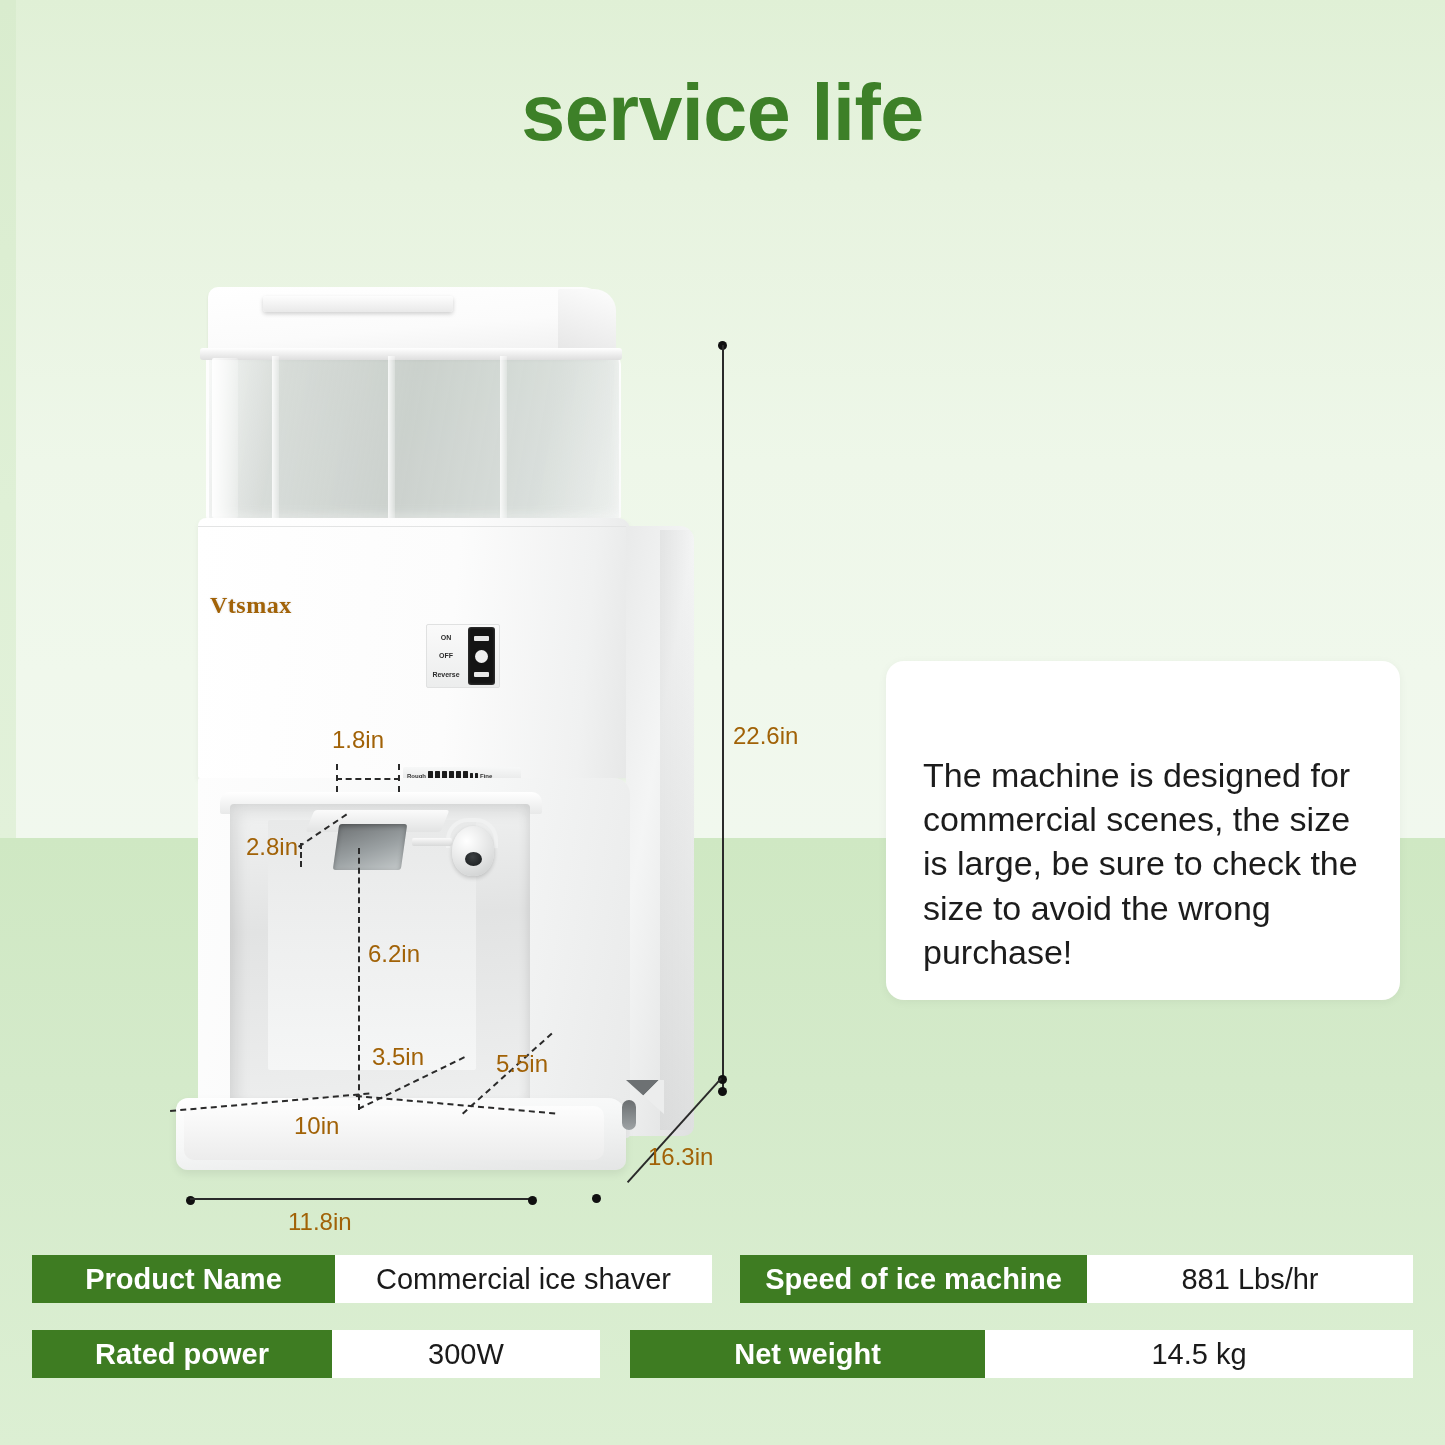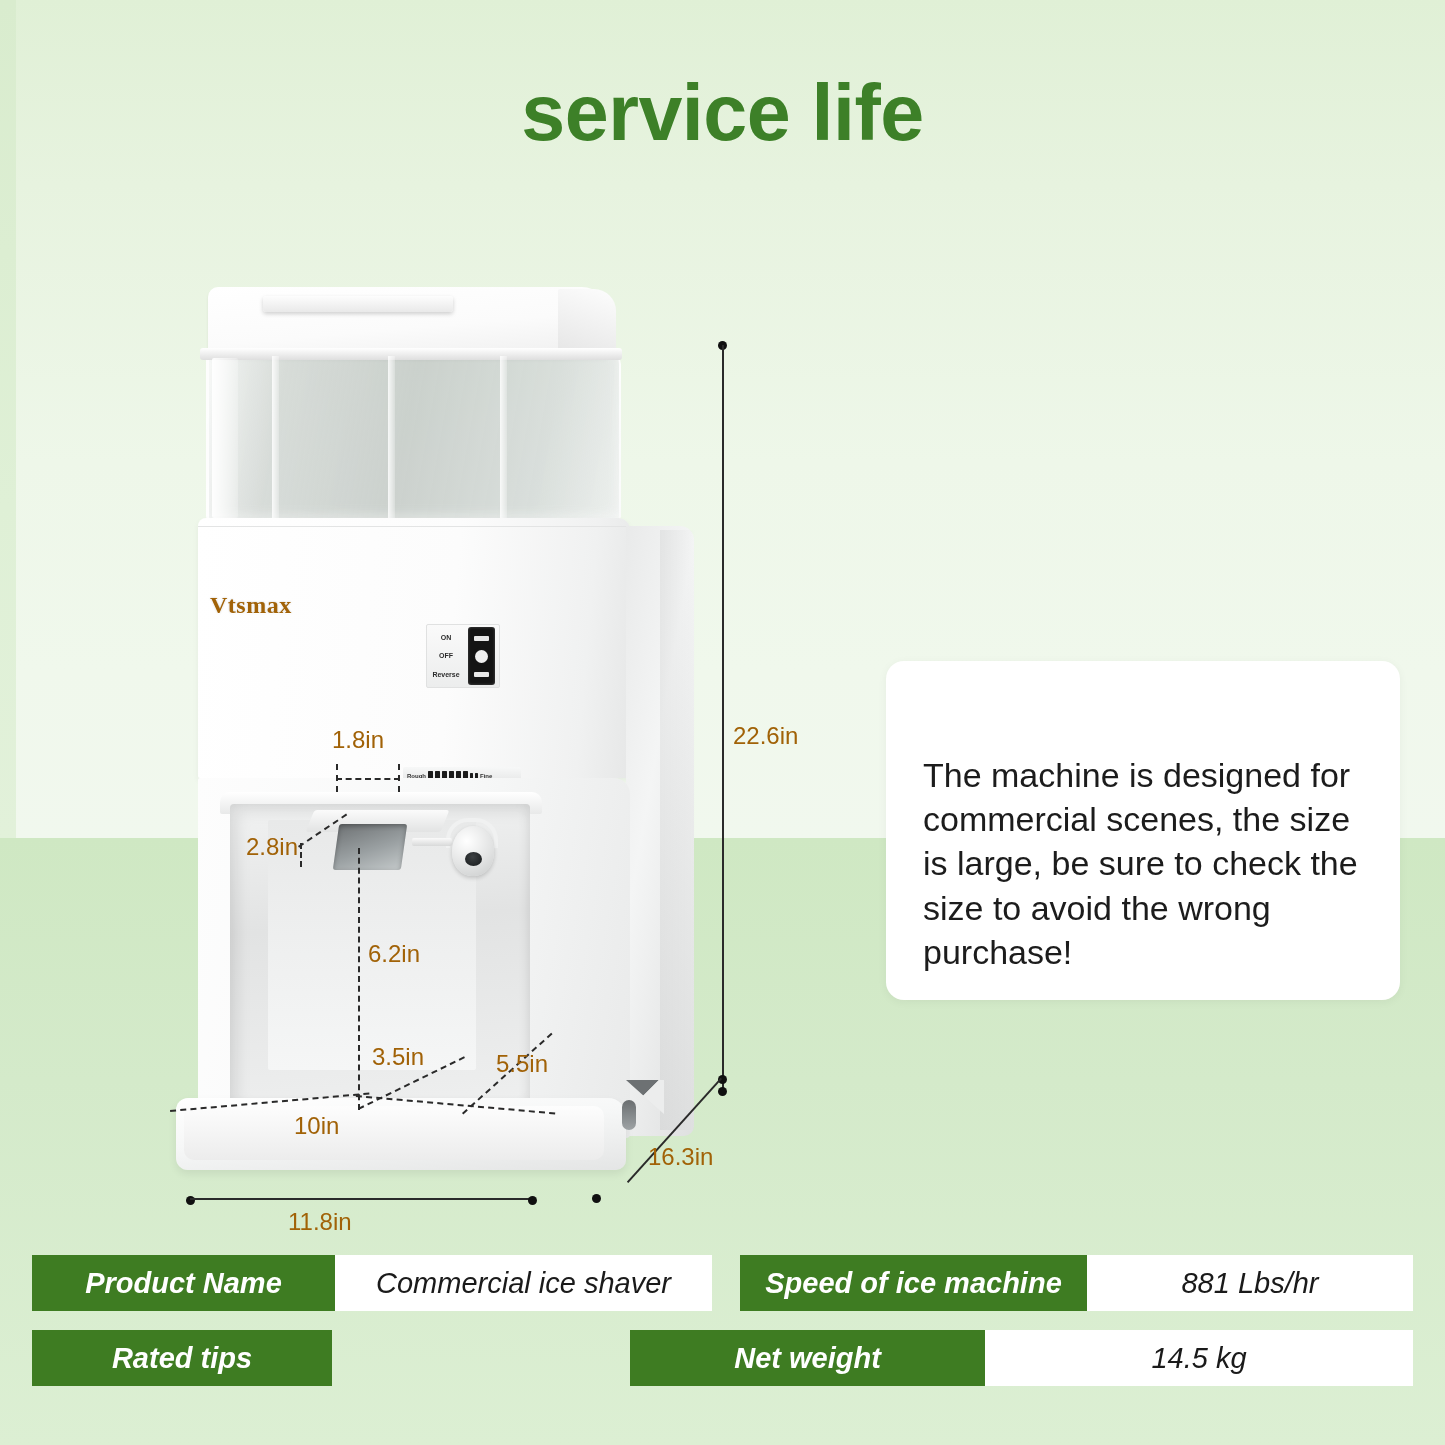--- a/index.html
+++ b/index.html
@@ -248,24 +248,23 @@
   }
   .tips-body{
     position:absolute;left:37px;top:92px;width:448px;
     color:#1c1c1c;font-size:34px;line-height:1.30;
     font-family:"Liberation Sans", sans-serif;
   }
 
   
   .spec{position:absolute;left:0;top:1250px;width:1445px;height:160px;}
   .cell{
-    position:absolute;height:56px;
+    position:absolute;height:48px;
     display:flex;align-items:center;justify-content:center;
     box-sizing:border-box;
-    font-style:italic;
   }
   .cell.label{
     background:#3e7c22;color:#ffffff;
     font-size:29px;font-weight:bold;
     font-family:"Liberation Sans", sans-serif;
   }
   .cell.value{
     background:#ffffff;color:#1a1a1a;
     font-size:29px;
     font-family:"Liberation Sans", sans-serif;
@@ -389,18 +388,19 @@
     <div class="tips-body">The machine is designed for commercial scenes, the size is large, be sure to check the size to avoid the wrong purchase!</div>
   </div>
 
   <div class="spec">
 
     <div class="cell label" style="left:32px;top:5px;width:303px;">Product Name</div>
     <div class="cell value" style="left:335px;top:5px;width:377px;">Commercial ice shaver</div>
     <div class="cell label" style="left:740px;top:5px;width:347px;">Speed of ice machine</div>
     <div class="cell value" style="left:1087px;top:5px;width:326px;">881 Lbs/hr</div>
 
-    <div class="cell label" style="left:32px;top:80px;width:300px;">Rated tips</div>
+    <div class="cell label" style="left:32px;top:80px;width:300px;">Rated power</div>
+    <div class="cell value" style="left:332px;top:80px;width:268px;">300W</div>
     <div class="cell label" style="left:630px;top:80px;width:355px;">Net weight</div>
     <div class="cell value" style="left:985px;top:80px;width:428px;">14.5 kg</div>
   </div>
 
 </div>
 
 </body></html>

